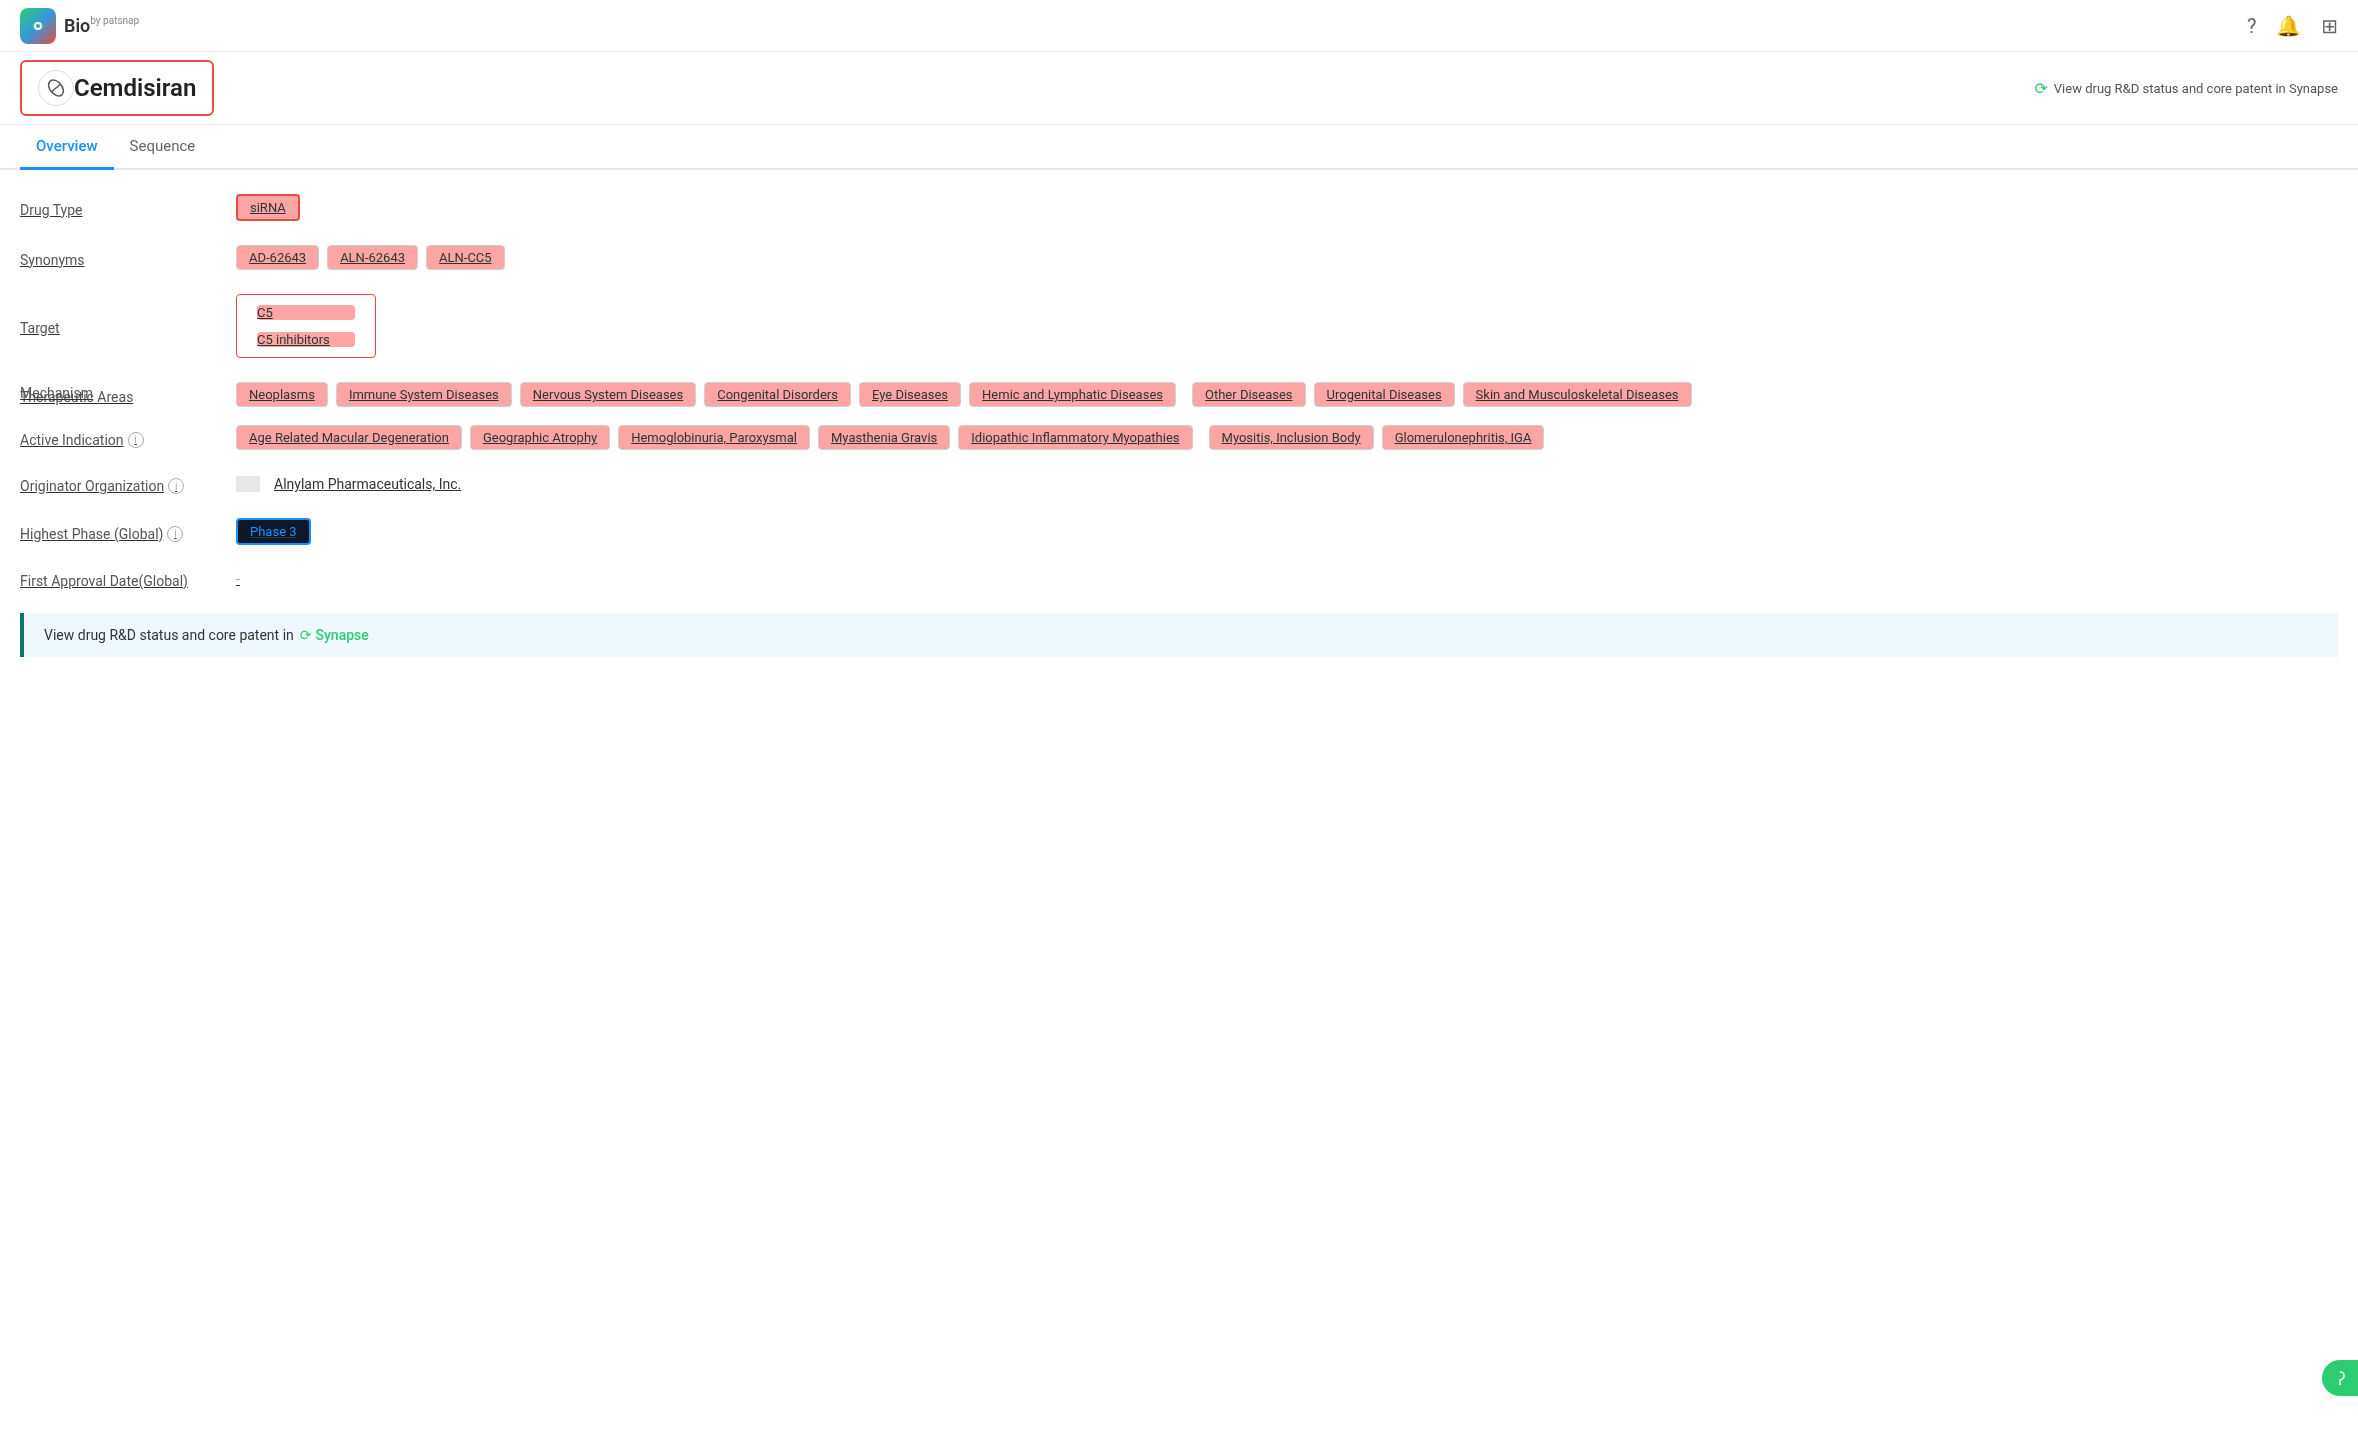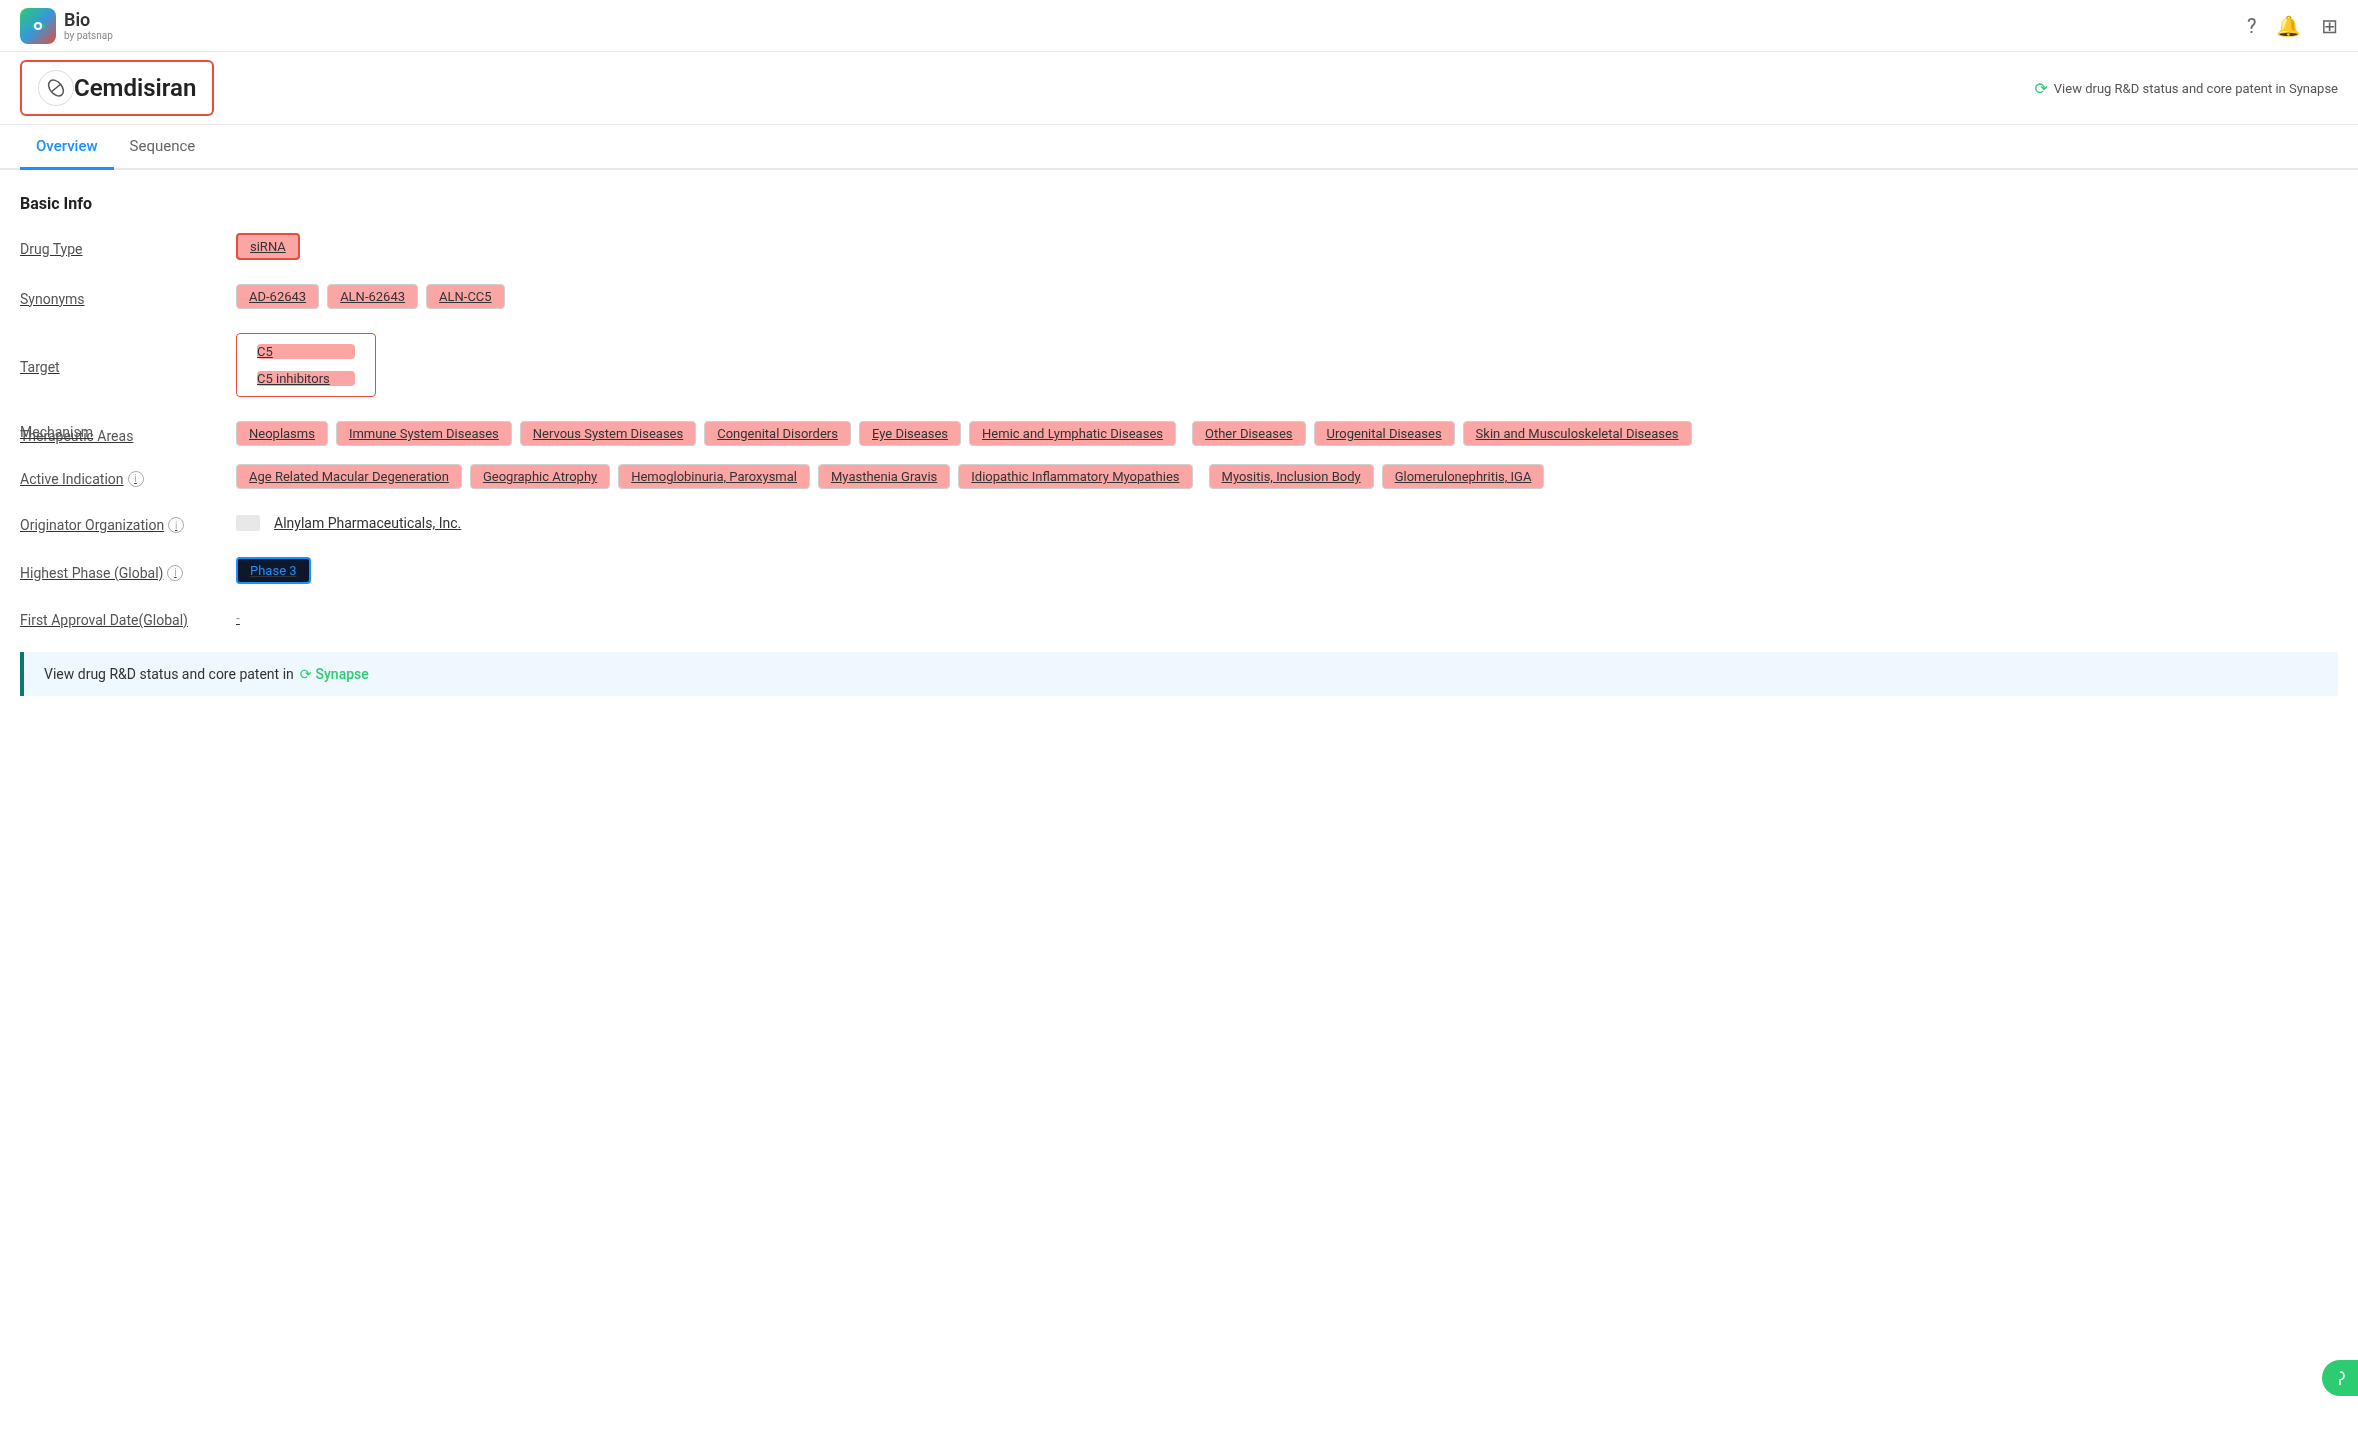--- a/index.html
+++ b/index.html
@@ -15,21 +15,21 @@
       height: 52px;
     }
     .logo-area { display: flex; align-items: center; gap: 8px; }
     .logo-icon {
       width: 36px; height: 36px;
       background: linear-gradient(135deg, #2ecc71, #3498db, #e74c3c);
       border-radius: 8px;
       display: flex; align-items: center; justify-content: center;
       color: white; font-weight: bold; font-size: 16px;
     }
-    .logo-text { display: flex; flex-direction: column; line-height: 1.2; }
+    .logo-text { display: flex; line-height: 1.2; }
     .logo-bio { font-size: 18px; font-weight: 600; color: #333; }
     .logo-by { font-size: 10px; color: #888; }
     .header-actions { display: flex; align-items: center; gap: 20px; }
     .header-icon { color: #666; font-size: 20px; cursor: pointer; }
     .drug-title-wrapper {
       display: flex;
       align-items: center;
       justify-content: space-between;
       padding: 8px 0;
       border-bottom: 1px solid #e8e8e8;
@@ -228,21 +228,20 @@
     <span>View drug R&amp;D status and core patent in Synapse</span>
   </div>
 </div>
 
 <div class="tabs">
   <div class="tab active">Overview</div>
   <div class="tab">Sequence</div>
 </div>
 
 <div class="content">
-  <div class="section-title">Basic Info</div>
 
   <div class="info-row">
     <div class="info-label">Drug Type</div>
     <div class="info-content">
       <span class="tag highlighted">siRNA</span>
     </div>
   </div>
 
   <div class="info-row">
     <div class="info-label">Synonyms</div>

